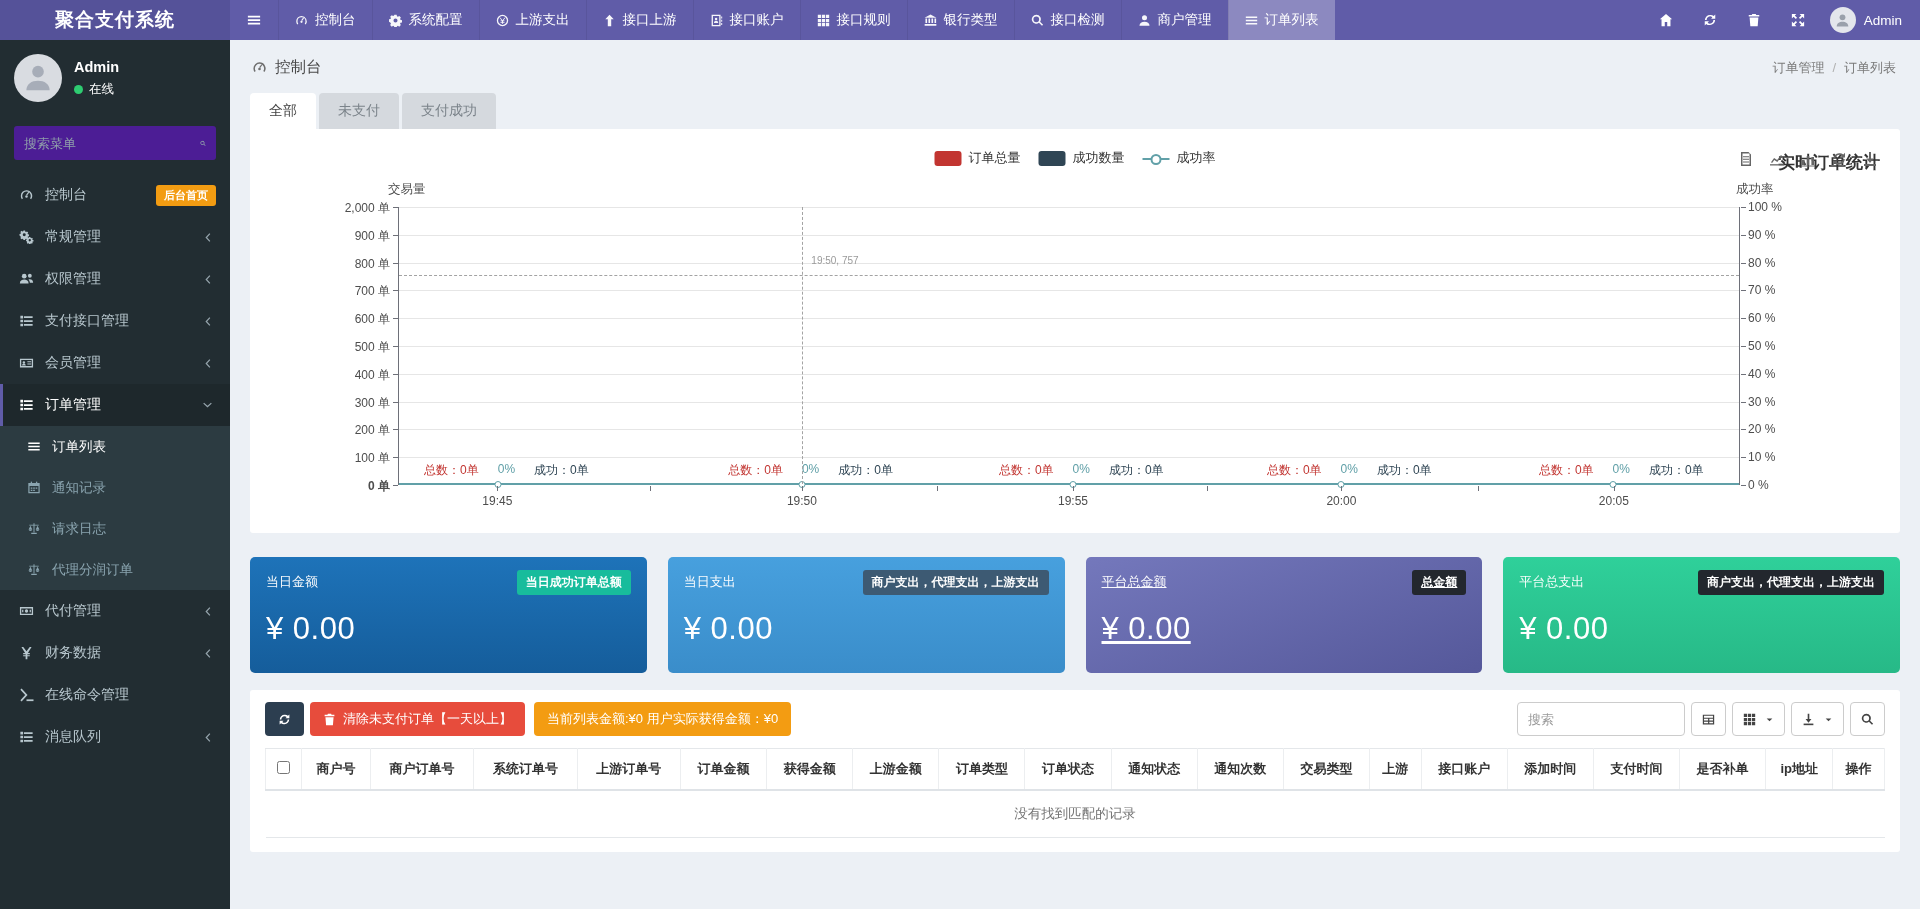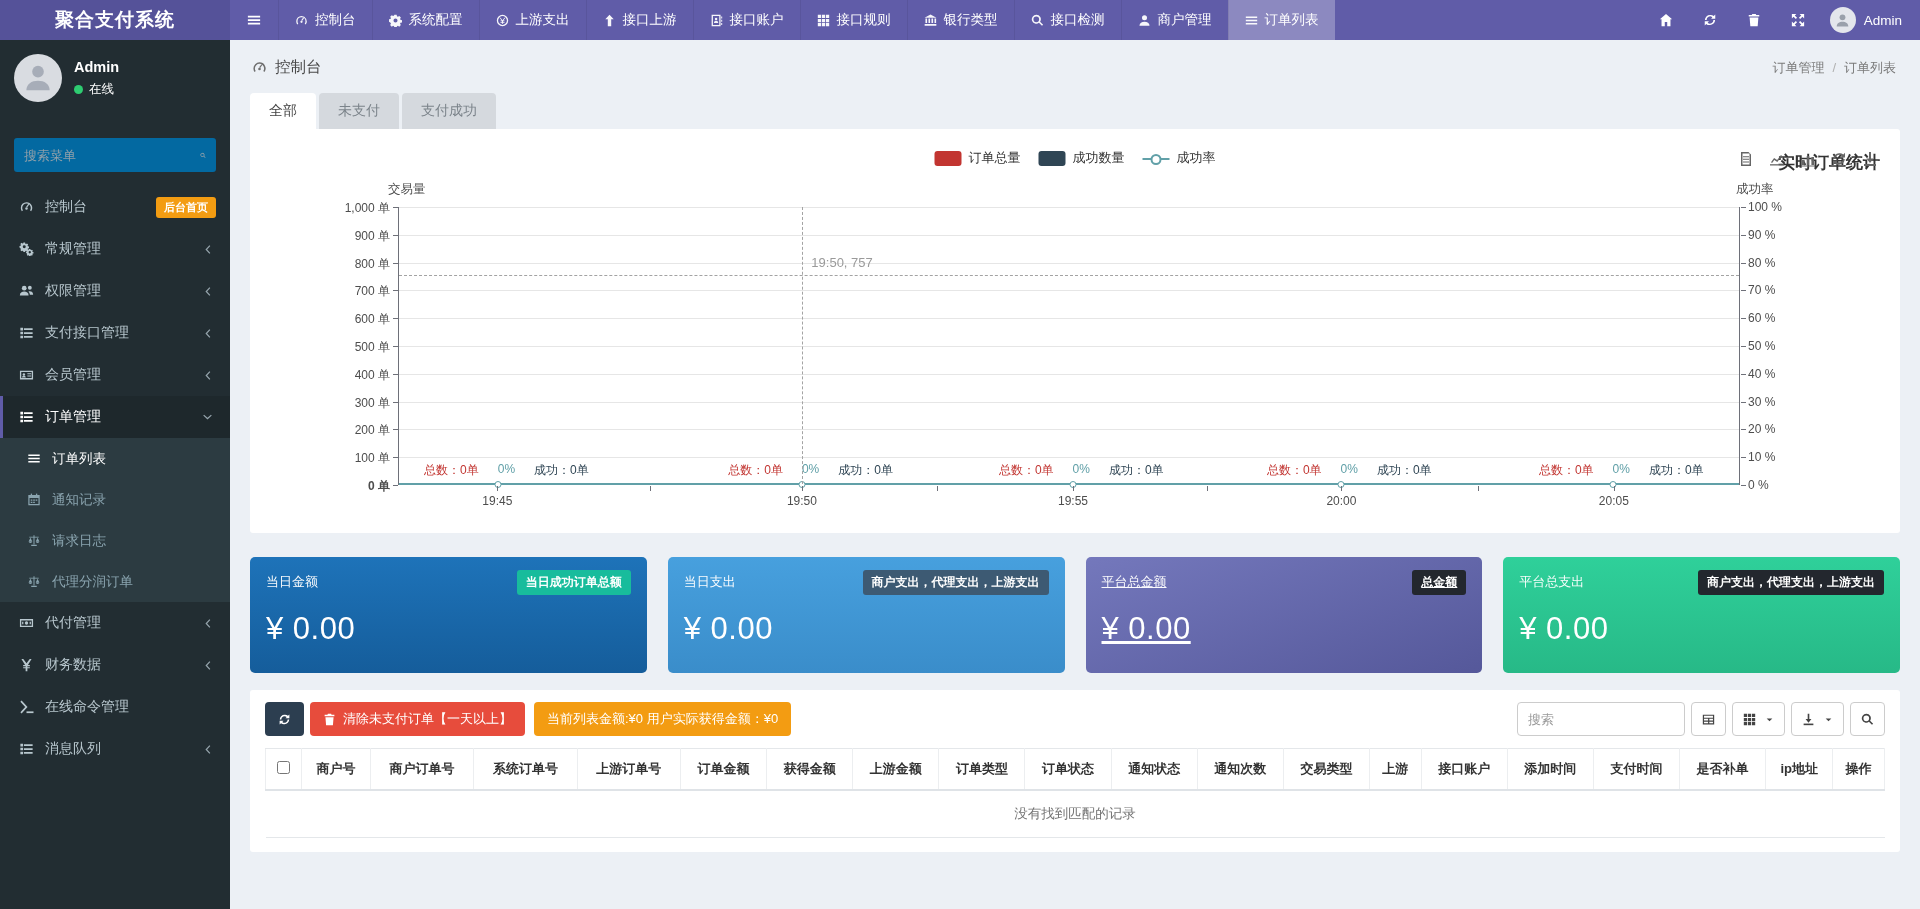--- a/index.html
+++ b/index.html
@@ -20,21 +20,21 @@
   .nav-user { display:flex; align-items:center; gap:8px; padding:0 18px 0 10px; color:#fff; font-size:13.5px; cursor:pointer; }
   .nav-avatar { width:26px; height:26px; border-radius:50%; background:#e4e6ec; color:#9aa0ab; display:flex; align-items:center; justify-content:center; font-size:15px; overflow:hidden; }
 
   
   .sidebar { position:absolute; top:40px; left:0; width:230px; bottom:0; background:#222d32; z-index:20; }
   .user-panel { display:flex; gap:12px; padding:14px 14px 16px; align-items:center; }
   .user-avatar { width:48px; height:48px; border-radius:50%; background:#d9dce1; color:#a7adb8; display:flex; align-items:center; justify-content:center; font-size:30px; }
   .user-name { color:#fff; font-size:14.5px; font-weight:bold; margin-bottom:6px; }
   .user-status { color:#fff; font-size:12.5px; display:flex; align-items:center; gap:6px; }
   .dot-online { width:9px; height:9px; border-radius:50%; background:#2ecc71; display:inline-block; }
-  .sidebar-search { margin:20px 14px 14px; background:#0369a1; border-radius:3px; display:flex; align-items:center; height:34px; padding:0 10px; }
+  .sidebar-search { margin:8px 14px 14px; background:#4c1d95; border-radius:3px; display:flex; align-items:center; height:34px; padding:0 10px; }
   .sidebar-search input { flex:1; background:transparent; border:none; outline:none; color:#ccc; font-size:13px; font-family:inherit; }
   .sidebar-search input::placeholder { color:#90a0aa; }
   .sidebar-search .ic { color:#90a0aa; font-size:13px; }
   .smenu { list-style:none; }
   .smenu-item { display:flex; align-items:center; gap:10px; height:42px; padding:0 14px 0 15px; color:#b8c7ce; font-size:14px; cursor:pointer; border-left:3px solid transparent; }
   .smenu-item .ic { font-size:14px; width:17px; }
   .smenu-item .grow { flex:1; }
   .smenu-item .chev { font-size:11px; color:#96a5ad; }
   .smenu-item.active-parent { background:#1e282c; border-left-color:#605ca8; color:#fff; }
   .smenu-badge { background:#f39c12; color:#fff; font-size:11px; font-weight:bold; padding:3px 8px; border-radius:3px; }
@@ -79,21 +79,21 @@
   .xlab { position:absolute; font-size:12px; color:#4d4d4d; transform:translateX(-50%); }
   .axis-name { position:absolute; top:2px; font-size:12.5px; color:#4d4d4d; }
   .zero-line { position:absolute; left:0; right:0; bottom:-1px; height:2px; background:#61a0a8; }
   .zero-marker { position:absolute; bottom:-4px; width:7px; height:7px; border:1.5px solid #61a0a8; border-radius:50%; background:#fff; transform:translateX(-50%); }
   .ptlabels { position:absolute; bottom:5px; transform:translateX(-45%); white-space:nowrap; font-size:12px; display:flex; gap:19px; }
   .ptlabels .t-total { color:#c23531; }
   .ptlabels .t-rate { color:#61a0a8; }
   .ptlabels .t-succ { color:#2f4554; }
   .cross-v { position:absolute; top:0; bottom:0; width:0; border-left:1px dashed #a3a3a3; }
   .cross-h { position:absolute; left:0; right:0; height:0; border-top:1px dashed #a3a3a3; }
-  .cross-tip { position:absolute; font-size:13px; color:#9a9a9a; white-space:nowrap; }
+  .cross-tip { position:absolute; font-size:10px; color:#9a9a9a; white-space:nowrap; }
 
   
   .cards-row { margin:24px 20px 17px; display:grid; grid-template-columns:repeat(4,1fr); gap:21px; }
   .stat-card { height:116px; border-radius:5px; color:#fff; padding:13px 16px; position:relative; }
   .card-1 { background:linear-gradient(180deg,#1e73b9,#155d9b); }
   .card-2 { background:linear-gradient(180deg,#47a0de,#3a8dca); }
   .card-3 { background:linear-gradient(160deg,#7478bc,#55589a);text-decoration:underline; }
   .card-4 { background:linear-gradient(180deg,#2fd09a,#27b987); }
   .card-top { display:flex; justify-content:space-between; align-items:flex-start; }
   .card-label { font-size:13px; opacity:.97; padding-top:3px; }
@@ -627,21 +627,21 @@
         <div class="ytickmark" style="left: 123px; top: 111.4px;"></div>
         <div class="ytickmark" style="left: 1471px; top: 111.4px;"></div>
         <div class="ylab l" style="top: 76.6px;">800 单</div>
         <div class="ylab r" style="top: 76.6px;">80 %</div>
         <div class="ytickmark" style="left: 123px; top: 83.6px;"></div>
         <div class="ytickmark" style="left: 1471px; top: 83.6px;"></div>
         <div class="ylab l" style="top: 48.8px;">900 单</div>
         <div class="ylab r" style="top: 48.8px;">90 %</div>
         <div class="ytickmark" style="left: 123px; top: 55.8px;"></div>
         <div class="ytickmark" style="left: 1471px; top: 55.8px;"></div>
-        <div class="ylab l" style="top: 21px;">1,000 单</div>
+        <div class="ylab l" style="top: 21px;">2,000 单</div>
         <div class="ylab r" style="top: 21px;">100 %</div>
         <div class="ytickmark" style="left: 123px; top: 28px;"></div>
         <div class="ytickmark" style="left: 1471px; top: 28px;"></div>
         <div class="xlab" style="left: 227.308px; top: 315px;">19:45</div>
         <div class="xtickmark" style="left: 227.308px; top: 307px;"></div>
         <div class="xtickmark" style="left: 379.625px; top: 307px;"></div>
         <div class="xlab" style="left: 531.942px; top: 315px;">19:50</div>
         <div class="xtickmark" style="left: 531.942px; top: 307px;"></div>
         <div class="xtickmark" style="left: 667.484px; top: 307px;"></div>
         <div class="xlab" style="left: 803.026px; top: 315px;">19:55</div>

